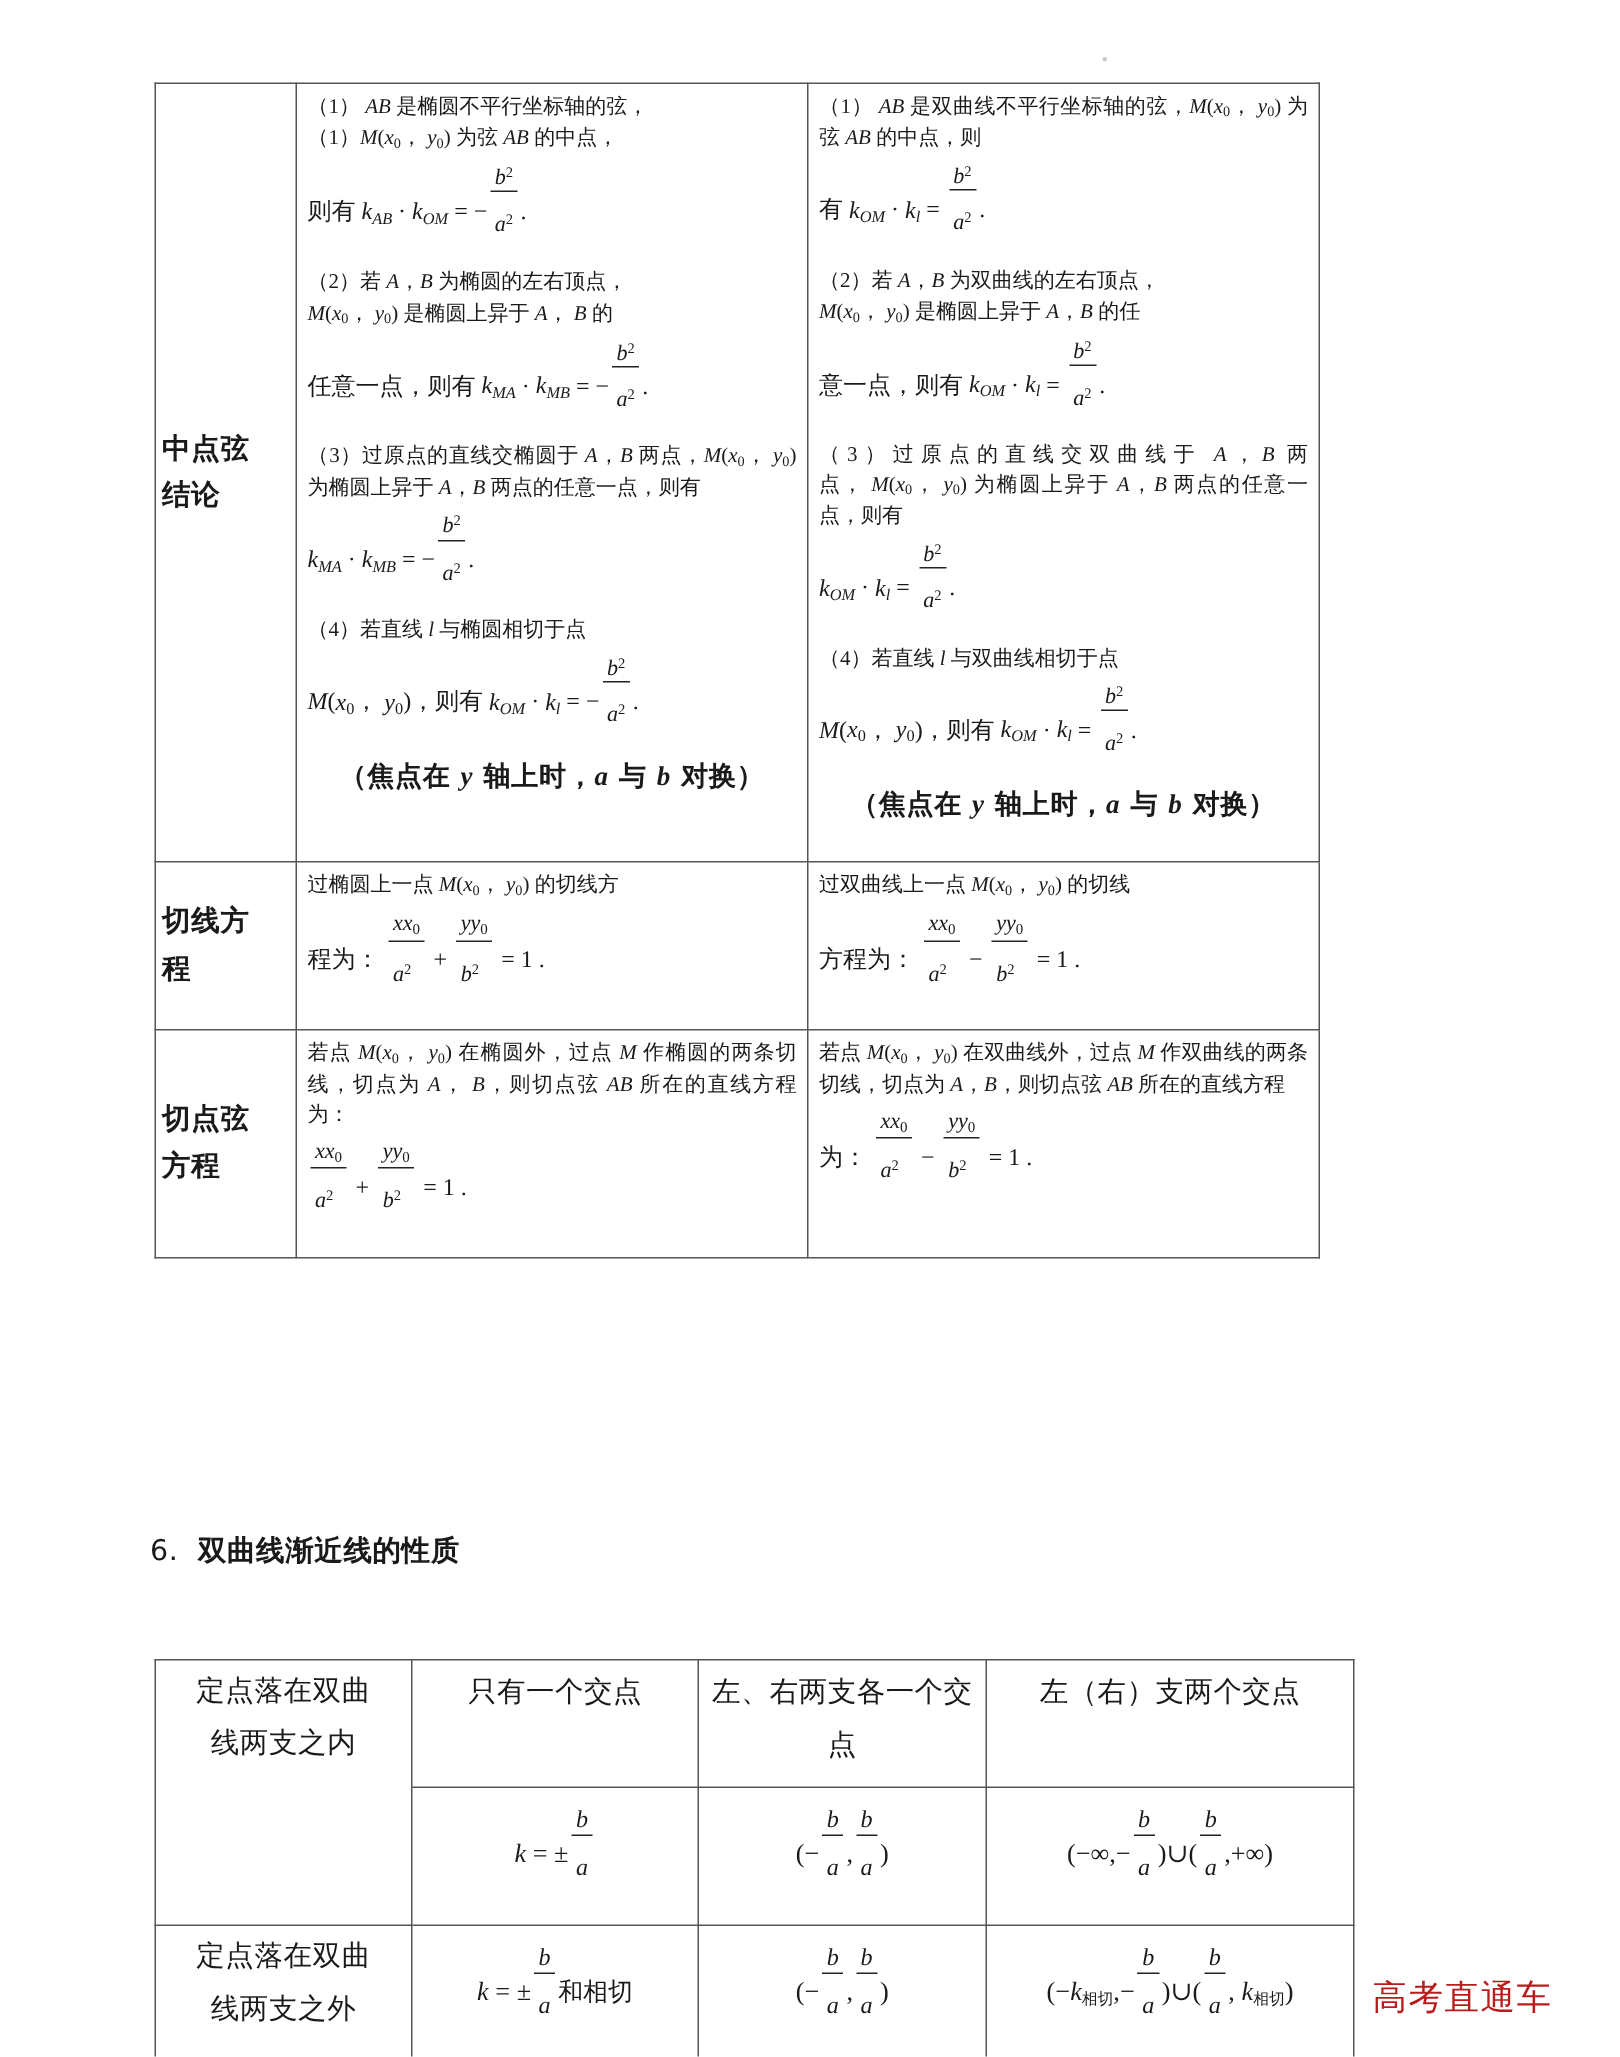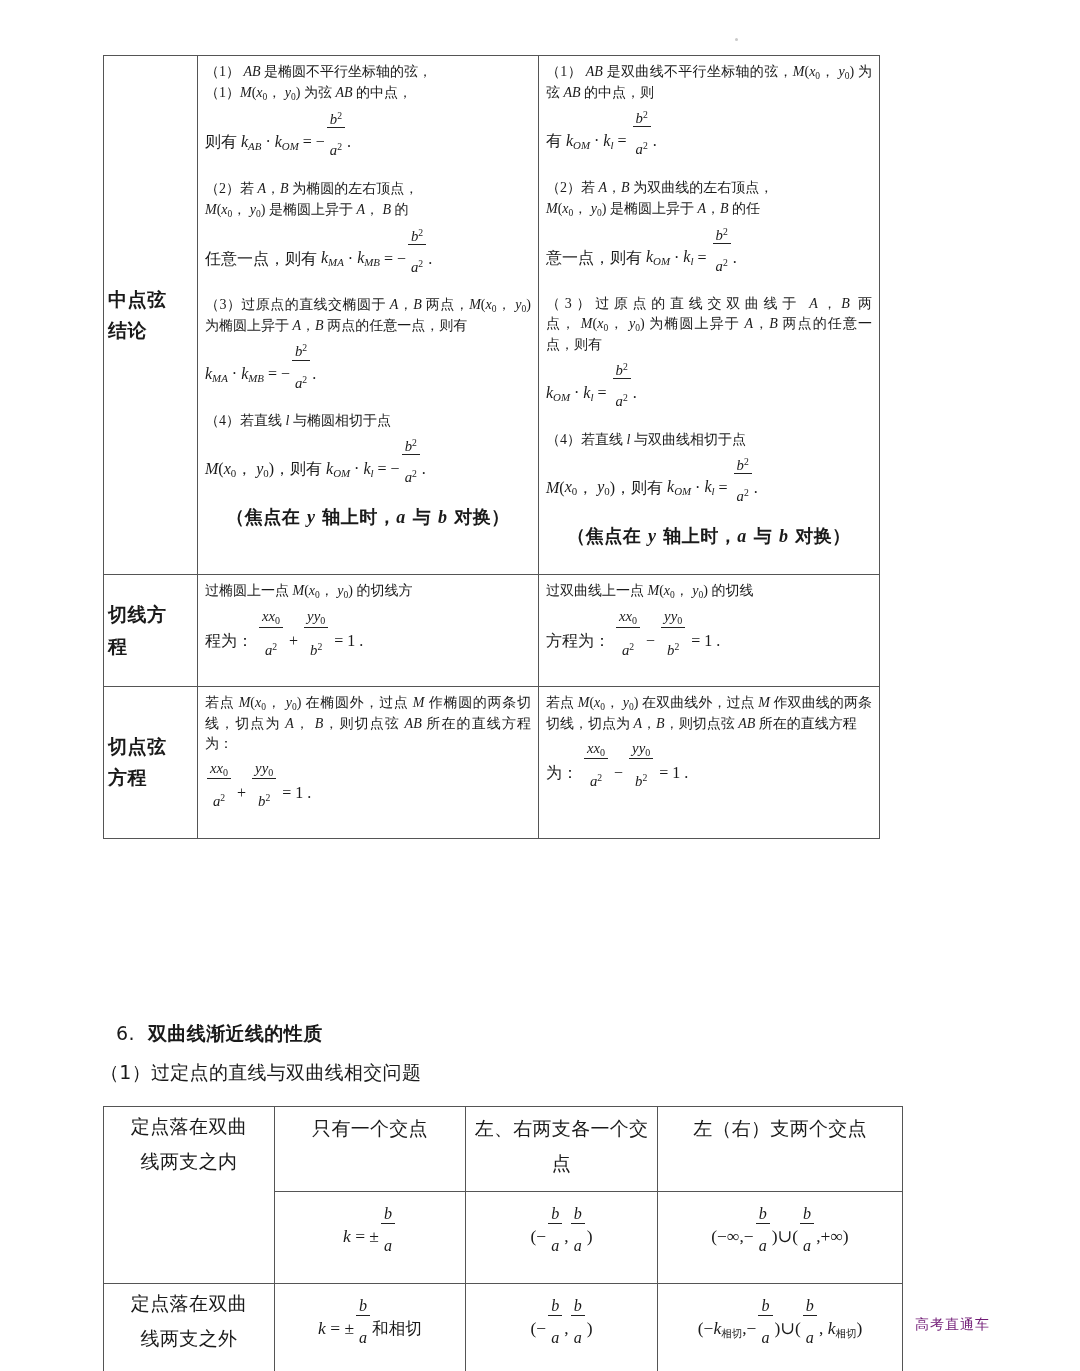--- a/index.html
+++ b/index.html
@@ -73,38 +73,37 @@
   .sub.up { font-style: normal; }
   .sup { font-size: 0.66em; vertical-align: 0.50em; font-style: normal; }
   .subcn {
     font-size: 0.6em; vertical-align: -0.28em;
     font-family: "DejaVu Sans", "Liberation Sans", sans-serif; font-style: normal;
   }
 
   .frac {
     display: inline-block;
     vertical-align: -0.52em;
-    text-align: center;
     line-height: 1.05;
     margin: 0 2px;
   }
   .frac .num { display: block; padding: 0 3px; font-size: 0.92em; }
   .frac .den { display: block; padding: 14px 3px; border-top: 1.2px solid #222; font-size: 0.92em; }
   .frac.sm { vertical-align: -0.5em; }
 
   .mathline {
     font-size: 16px;
     line-height: 1.25;
     margin: 7px 0 6px 0;
   }
 
   
   .sec-head {
     position: absolute;
-    left: 116px;
+    left: 100px;
     top: 1021px;
     font-family: "DejaVu Sans", "Liberation Sans", sans-serif;
     font-size: 19px;
     font-weight: bold;
     letter-spacing: 0.4px;
     white-space: nowrap;
   }
   .sec-head .num { font-weight: normal; margin-right: 13px; }
   .sub-head {
     position: absolute;
@@ -160,22 +159,22 @@
     padding: 14px 6px;
     height: 56px;
   }
 
   
   .watermark {
     position: absolute;
     left: 915px;
     top: 1316px;
     font-family: "DejaVu Sans", "Liberation Sans", sans-serif;
-    font-size: 14px;
-    color: #701a75;
+    font-size: 23px;
+    color: #b91c1c;
     letter-spacing: 1px;
     white-space: nowrap;
   }
   .dot-artifact {
     position: absolute;
     left: 735px;
     top: 38px;
     width: 3px; height: 3px;
     background: #c9c9c9;
     border-radius: 50%;
@@ -311,21 +310,20 @@
             为：&nbsp;<span class="frac"><span class="num"><span class="mi">xx<span class="sub up">0</span></span></span><span class="den"><span class="mi">a</span><span class="sup">2</span></span></span> − <span class="frac"><span class="num"><span class="mi">yy<span class="sub up">0</span></span></span><span class="den"><span class="mi">b</span><span class="sup">2</span></span></span> = 1 .
           </p>
         </td>
       </tr>
     </tbody>
   </table>
 
   <div class="sec-head">
     <span class="num">6.</span><span>双曲线渐近线的性质</span>
   </div>
-  <div class="sub-head">（1）过定点的直线与双曲线相交问题</div>
 
   <table class="tbl2">
     <tbody>
       <tr>
         <td class="c0 t2-rowlabel" rowspan="2">
           <div>定点落在双曲</div>
           <div>线两支之内</div>
         </td>
         <td class="c1 t2-colhead">只有一个交点</td>
         <td class="c2 t2-colhead">左、右两支各一个交点</td>

